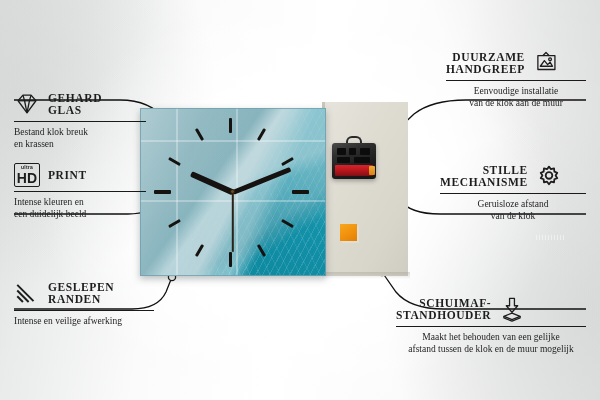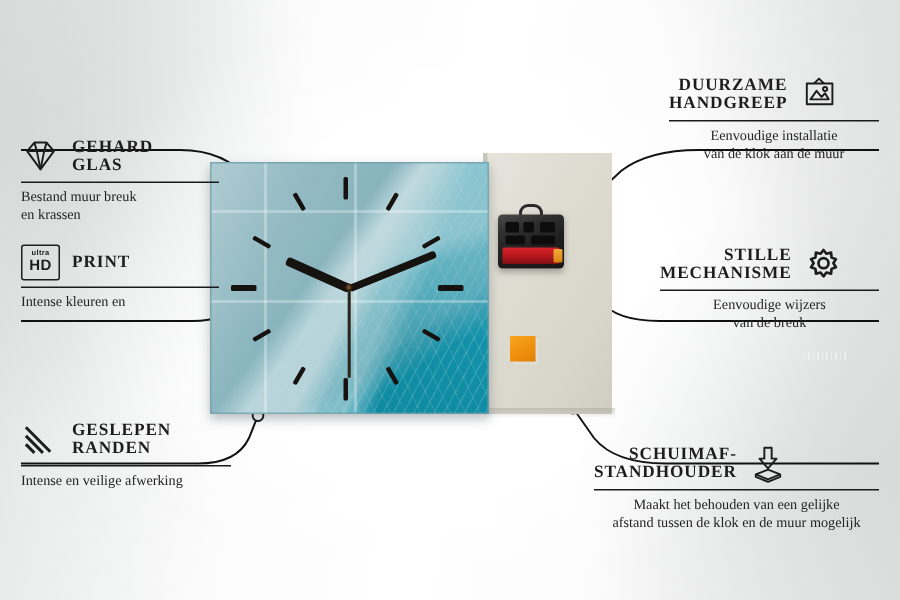--- a/index.html
+++ b/index.html
@@ -155,21 +155,21 @@
   .right .co-desc{ text-align:center; }
   .ico{ width:26px; height:26px; flex:0 0 26px; display:block; }
 
   
   .hd-badge{
     width:26px; height:24px; border:1.4px solid #1d1d1d; border-radius:2px;
     display:flex; flex-direction:column; align-items:center; justify-content:center;
     line-height:1;
   }
   .hd-ultra{ font-family:"Liberation Sans",sans-serif; font-size:5px; font-weight:bold; letter-spacing:.2px; color:#1d1d1d; }
-  .hd-main{ font-family:"Liberation Sans",sans-serif; font-size:10px; font-weight:bold; letter-spacing:.2px; color:#1d1d1d; margin-top:1px; }
+  .hd-main{ font-family:"Liberation Sans",sans-serif; font-size:14px; font-weight:bold; letter-spacing:.2px; color:#1d1d1d; margin-top:1px; }
 </style>
 </head>
 <body>
 
 <div id="stage">
 
   <div class="bg-base"></div>
   <div class="bg-sheen"></div>
 
   <svg class="lines" width="600" height="400" viewBox="0 0 600 400">
@@ -258,36 +258,37 @@
           <path d="M11,5 L13,12 L16,27"></path>
           <path d="M21,5 L19,12 L16,27"></path>
         </g>
       </svg>
       <div>
         <div class="co-title">GEHARD</div>
         <div class="co-title">GLAS</div>
       </div>
     </div>
     <div class="co-rule"></div>
-    <div class="co-desc">Bestand muur breuk</div>
+    <div class="co-desc">Bestand klok breuk</div>
     <div class="co-desc">en krassen</div>
   </div>
 
   <div class="callout left" style="left:14px; top:163px; width:132px;">
     <div class="co-head">
       <div class="hd-badge">
         <span class="hd-ultra">ultra</span>
         <span class="hd-main">HD</span>
       </div>
       <div>
         <div class="co-title">PRINT</div>
       </div>
     </div>
     <div class="co-rule"></div>
     <div class="co-desc">Intense kleuren en</div>
+    <div class="co-desc">een duidelijk beeld</div>
   </div>
 
   <div class="callout left" style="left:14px; top:280px; width:140px;">
     <div class="co-head">
       <svg class="ico" viewBox="0 0 32 32">
         <g stroke="#1d1d1d" stroke-width="2.4" stroke-linecap="butt">
           <path d="M4,6 L24,26"></path>
           <path d="M4,13 L18,27"></path>
           <path d="M4,20 L11,27"></path>
         </g>
@@ -328,22 +329,22 @@
         <div class="co-title">MECHANISME</div>
       </div>
       <svg class="ico" viewBox="0 0 32 32">
         <g fill="none" stroke="#1d1d1d" stroke-width="2.2" stroke-linejoin="round">
           <path d="M16,4.5 L18.4,7.6 L22.2,6.7 L22.6,10.6 L26.2,12 L24.1,15.3 L26.2,18.6 L22.6,20 L22.2,23.9 L18.4,23 L16,26.1 L13.6,23 L9.8,23.9 L9.4,20 L5.8,18.6 L7.9,15.3 L5.8,12 L9.4,10.6 L9.8,6.7 L13.6,7.6 Z"></path>
           <circle cx="16" cy="15.3" r="4.1"></circle>
         </g>
       </svg>
     </div>
     <div class="co-rule"></div>
-    <div class="co-desc">Eenvoudige wijzers</div>
-    <div class="co-desc">van de breuk</div>
+    <div class="co-desc">Geruisloze afstand</div>
+    <div class="co-desc">van de klok</div>
   </div>
 
   <div class="callout right" style="left:396px; top:296px; width:190px;">
     <div class="co-head">
       <div>
         <div class="co-title">SCHUIMAF-</div>
         <div class="co-title">STANDHOUDER</div>
       </div>
       <svg class="ico" viewBox="0 0 32 32">
         <g fill="none" stroke="#1d1d1d" stroke-width="1.6" stroke-linejoin="round">

